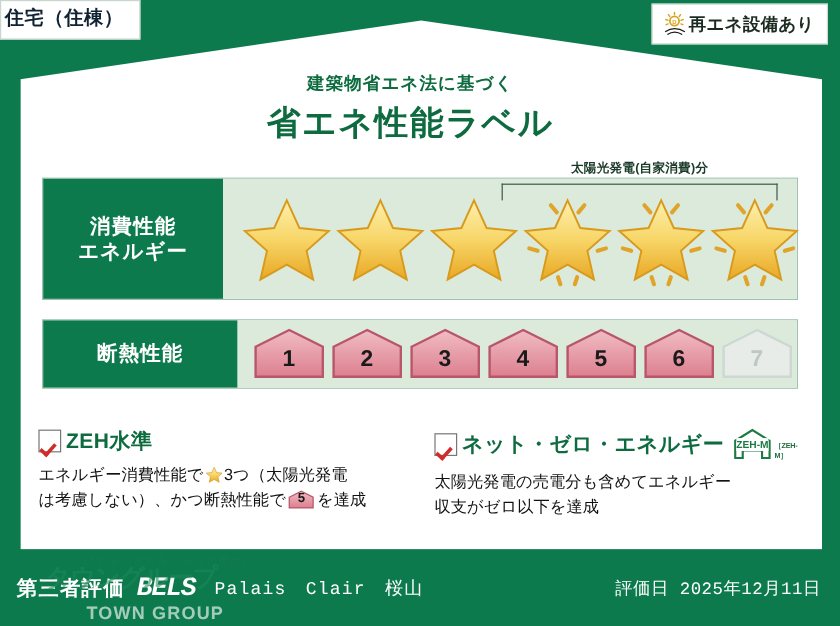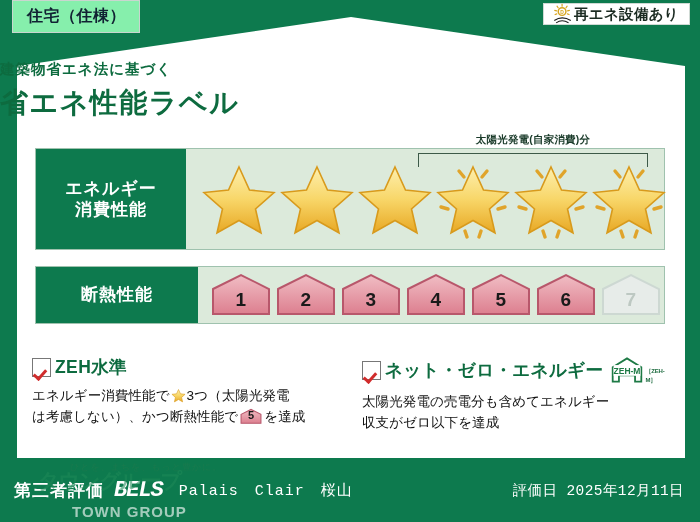--- a/index.html
+++ b/index.html
@@ -24,52 +24,51 @@
   #house-body {
     position: absolute;
     left: 17px; top: 14px;
     width: 668px; height: 444px;
   }
 
   
   #house-type-tag {
     position: absolute;
     left: 0; top: 0;
-    background: #86efac;
+    background: #ffffff;
     border: 1px solid #c9d6cf;
-    padding: 6px 13px 7px 14px;
+    padding: 6px 13px 7px 3px;
     font-size: 16px;
     font-weight: bold;
     color: #123;
     letter-spacing: .5px;
     z-index: 6;
     line-height: 1.1;
-    margin-left: 12px;
   }
 
   
   #renewable-badge {
     position: absolute;
     right: 10px; top: 3px;
     background: #fff;
     border: 1px solid #cfdad4;
-    height: 22px;
+    height: 34px;
     display: flex;
     align-items: center;
     padding: 0 10px 0 8px;
     z-index: 6;
   }
   #renewable-badge .lbl {
     font-size: 14.5px; font-weight: bold; color: #1b2b22; letter-spacing: .3px;
   }
 
   
   #title-block {
     position: absolute; left: 0; right: 16px; top: 60px;
-    text-align: left; z-index: 5;
+    text-align: center; z-index: 5;
   }
   #subtitle {
     font-size: 14.5px; font-weight: bold; color: #0d6b3f; letter-spacing: 1px;
   }
   #main-title {
     font-size: 28px; font-weight: bold; color: #0d6b3f;
     letter-spacing: 1.5px; margin-top: 5px;
   }
 
   
@@ -242,22 +241,22 @@
     <span class="lbl">再エネ設備あり</span>
   </div>
 
   <div id="title-block">
     <div id="subtitle">建築物省エネ法に基づく</div>
     <div id="main-title">省エネ性能ラベル</div>
   </div>
 
   <div class="rating-row" id="row-energy">
     <div class="row-label">
+      <span>消費性能</span>
       <span>エネルギー</span>
-      <span>消費性能</span>
     </div>
     <div class="row-value">
 
       <div id="solar-bracket">
         <div class="cap">太陽光発電(自家消費)分</div>
         <div class="line"></div>
       </div>
 
       <div class="star-wrap">
         <svg width="78" height="80" viewBox="0 0 78 80">

